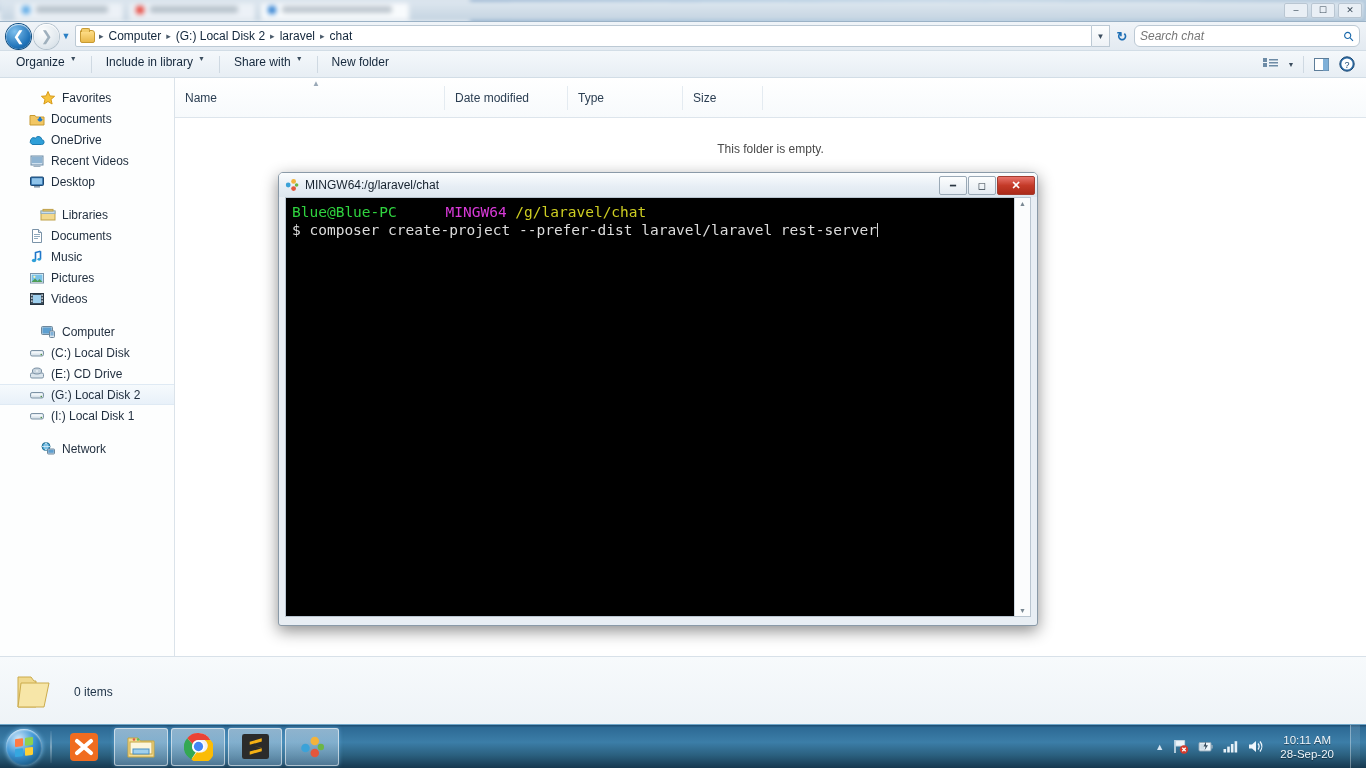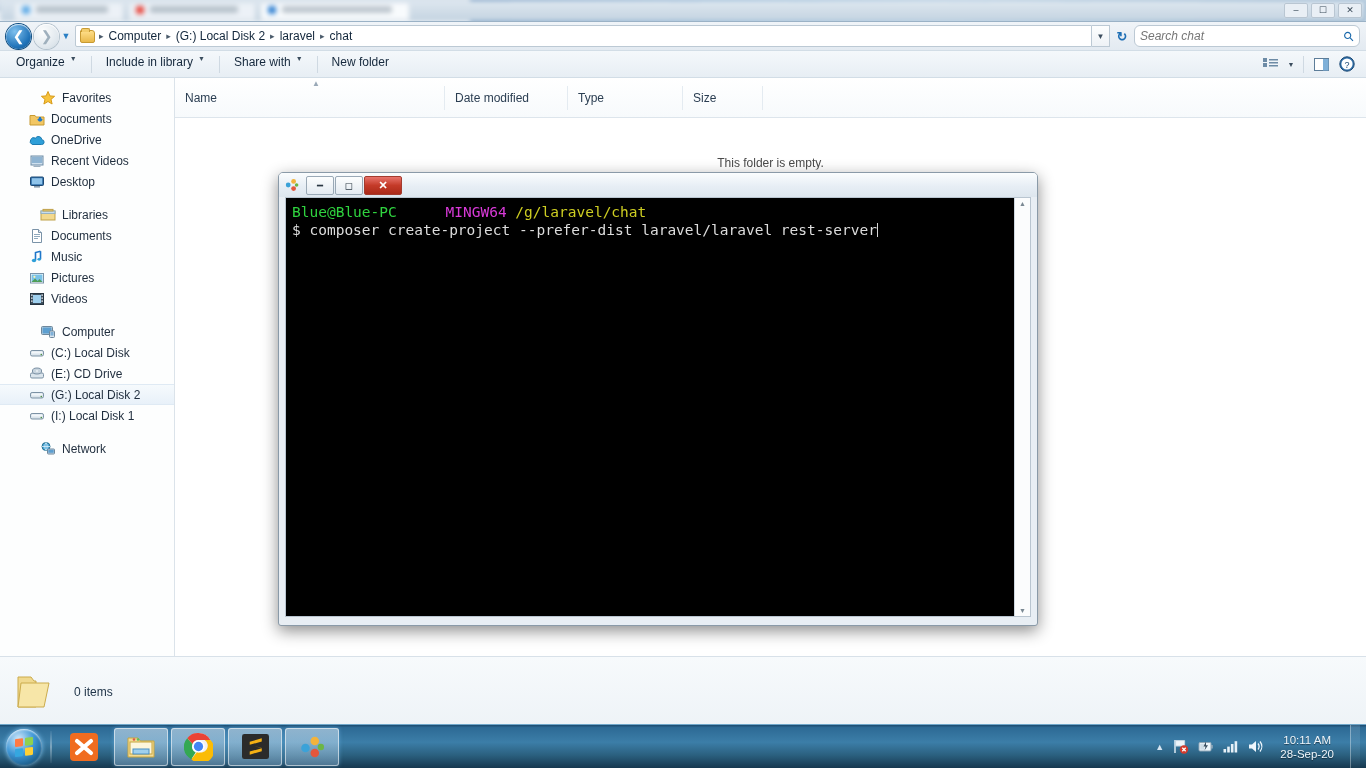--- a/index.html
+++ b/index.html
@@ -174,21 +174,21 @@
   }
   .col {
     height:24px; display:flex; align-items:center; padding-left:10px;
     font-size:12px; color:#2b3e52; border-right:1px solid #e4ebf1; position:relative;
   }
   #sortarrow {
     position:absolute; left:137px; top:1px; font-size:8px; color:#9aa9b7;
   }
   #filelist { flex:1; position:relative; background:#fff; }
   #empty-msg {
-    position:absolute; left:0; right:0; top:38px; text-align:center;
+    position:absolute; left:0; right:0; top:24px; text-align:center;
     font-size:12px; color:#4a4a4a;
   }
 
   
   #status {
     height:70px; border-top:1px solid #d8e1e9;
     background:linear-gradient(180deg,#f7fafc,#eef3f7);
     display:flex; align-items:center; padding-left:14px; gap:18px;
   }
   #status-folder {
@@ -631,20 +631,21 @@
 <div id="term">
   <div id="term-title">
     <span id="term-ico">
       <svg width="14" height="14" viewBox="0 0 14 14">
         <circle cx="3.2" cy="7" r="2.4" fill="#3ba2d8"></circle>
         <circle cx="8.6" cy="3.4" r="2.4" fill="#f2b33c"></circle>
         <circle cx="8.6" cy="10.6" r="2.4" fill="#e3563c"></circle>
         <circle cx="11.6" cy="7" r="1.8" fill="#6cb644"></circle>
       </svg>
     </span>
+    <span id="term-label">MINGW64:/g/laravel/chat</span>
     <span class="wbtn">━</span>
     <span class="wbtn">◻</span>
     <span class="wbtn close">✕</span>
   </div>
 
   <div id="term-body">
     <div id="term-screen"><span class="c-green">Blue@Blue-PC</span> <span class="c-magenta">MINGW64</span> <span class="c-yellow">/g/laravel/chat</span>
 <span class="c-white">$ composer create-project --prefer-dist laravel/laravel rest-server</span><span id="cursor"></span></div>
 
     <div id="term-scroll">

